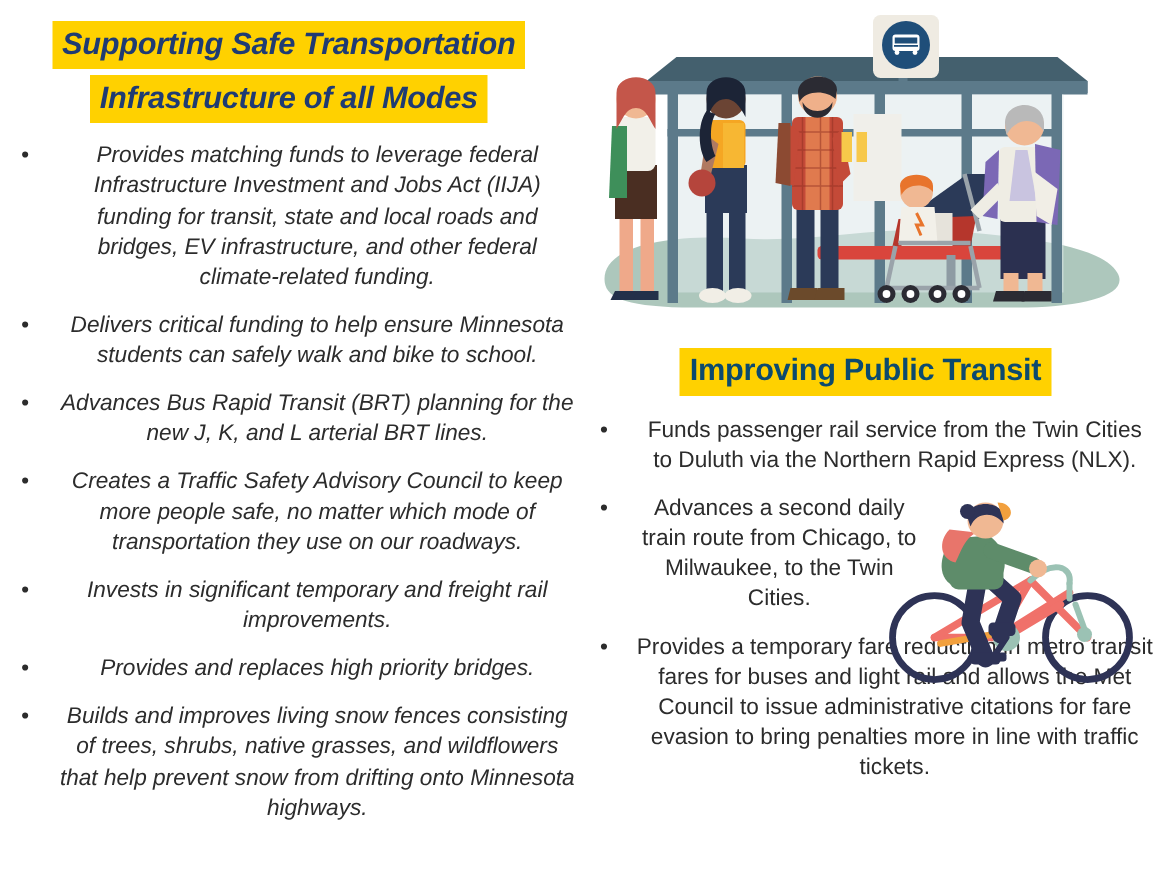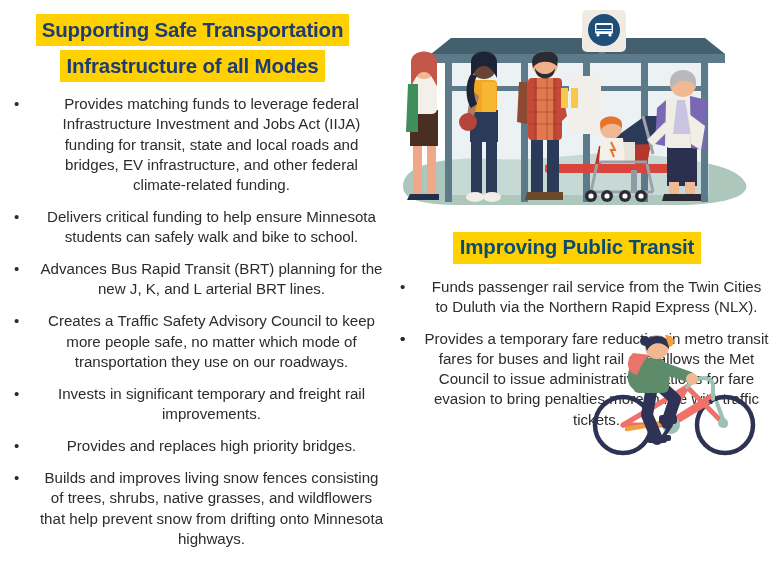--- a/index.html
+++ b/index.html
@@ -18,20 +18,21 @@
     height: 579px;
     position: relative;
     display: flex;
   }
 
   
   .col-left {
     width: 385px;
     position: relative;
     padding: 0;
+    font-style: italic;
   }
   .col-right {
     width: 384px;
     position: relative;
   }
 
   
   .title-block {
     text-align: center;
     padding-top: 14px;
@@ -303,20 +304,21 @@
     </div>
 
     <div class="rc-body">
       <ul class="bullets right-list">
         <li class="bullet">
           <span class="dot">•</span>
           <span class="txt">Funds passenger rail service from the Twin Cities to Duluth via the Northern Rapid Express (NLX).</span>
         </li>
         <li class="bullet narrow">
           <span class="dot">•</span>
+          <span class="txt">Advances a second daily train route from Chicago, to Milwaukee, to the Twin Cities.</span>
         </li>
         <li class="bullet">
           <span class="dot">•</span>
           <span class="txt">Provides a temporary fare reduction in metro transit fares for buses and light rail and allows the Met Council to issue administrative citations for fare evasion to bring penalties more in line with traffic tickets.</span>
         </li>
       </ul>
 
       <div class="bike-wrap">
         <svg width="172" height="130" viewBox="0 0 172 130">
 

